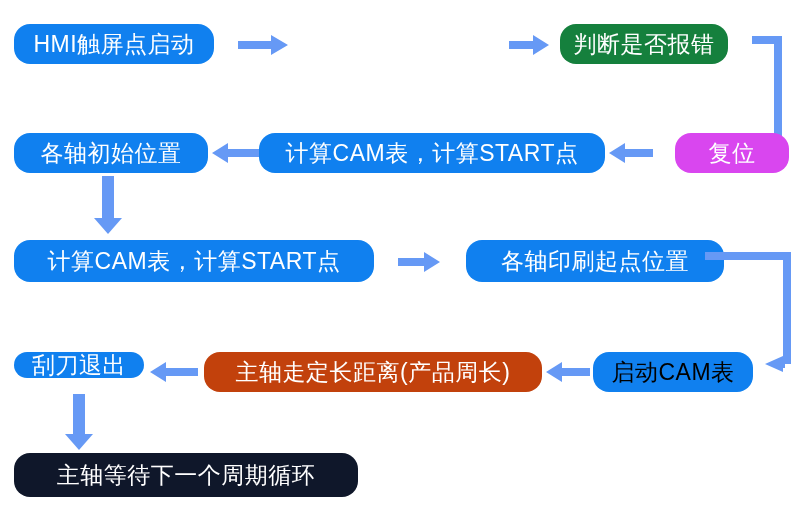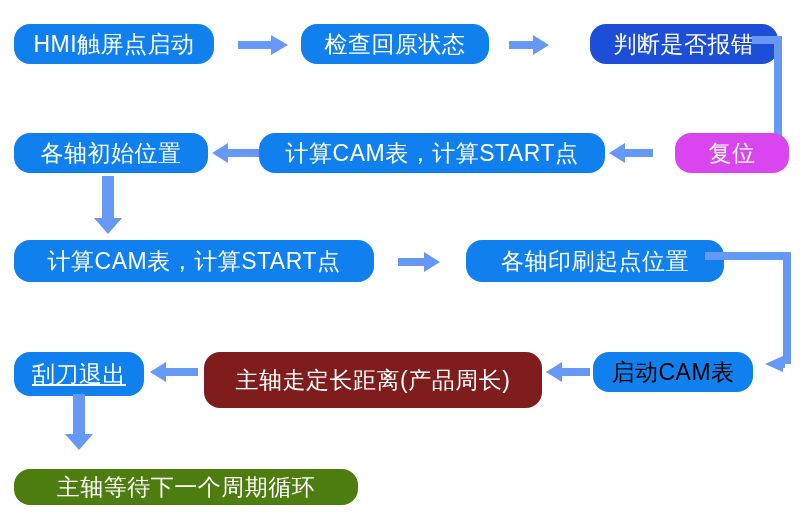--- a/index.html
+++ b/index.html
@@ -52,29 +52,28 @@
 <div id="canvas" style="background: rgb(255, 255, 255);">
 
   <div class="node" style="left: 14px; top: 24px; width: 200px; height: 40px; background: rgb(16, 128, 239); color: rgb(255, 255, 255);">HMI触屏点启动</div>
 
   <div class="arrow" style="left:238px; top:35px;">
     <svg width="52" height="20" viewBox="0 0 52 20" aria-hidden="true">
       <path d="M0,6 L33,6 L33,0 L50,10 L33,20 L33,14 L0,14 Z" fill="#6699f5"></path>
     </svg>
   </div>
 
-  <div class="node" style="left: 301px; top: 24px; width: 188px; height: 40px; background: rgb(16, 128, 239); color: rgb(255, 255, 255);">检查回原状态</div>
 
   <div class="arrow" style="left:509px; top:35px;">
     <svg width="42" height="20" viewBox="0 0 42 20" aria-hidden="true">
       <path d="M0,6 L24,6 L24,0 L40,10 L24,20 L24,14 L0,14 Z" fill="#6699f5"></path>
     </svg>
   </div>
 
-  <div class="node" style="left: 590px; top: 24px; width: 188px; height: 40px; background: #1d4ed8; color: rgb(255, 255, 255);">判断是否报错</div>
+  <div class="node" style="left: 560px; top: 24px; width: 168px; height: 40px; background: #15803d; color: rgb(255, 255, 255);">判断是否报错</div>
 
   <div class="conn" style="left:746px; top:34px;">
     <svg width="56" height="130" viewBox="0 0 56 130" aria-hidden="true">
       <path d="M4,4 L32,4 L32,112 L18,112 L18,105 L0,117 L18,129 L18,122 L40,122 L40,4 L40,-4 L4,-4 Z" fill="none"></path>
       <path d="M6,0 L34,0 L34,116 L26,116 L26,110 L8,121 L26,132 L26,126 L42,126 L42,0 L42,-8 L6,-8 Z" fill="none"></path>
 
       <path d="M6,2 L34,2 L34,114 L22,114 L22,107 L2,119 L22,131 L22,124 L42,124 L42,2 Z" fill="none"></path>
       <g fill="#6699f5">
         <rect x="6" y="2" width="30" height="8"></rect>
         <rect x="28" y="2" width="8" height="114"></rect>
@@ -122,39 +121,39 @@
     <svg width="96" height="132" viewBox="0 0 96 132" aria-hidden="true">
       <g fill="#6699f5">
         <rect x="2" y="2" width="86" height="8"></rect>
         <rect x="80" y="2" width="8" height="112"></rect>
         <polygon points="80,106 80,122 62,114"></polygon>
         <rect x="78" y="110" width="4" height="8"></rect>
       </g>
     </svg>
   </div>
 
-  <div class="node" style="left: 14px; top: 352px; width: 130px; height: 44px; background: rgb(16, 128, 239); color: rgb(255, 255, 255); text-decoration: underline;">刮刀退出</div>
+  <div class="node" style="left: 14px; top: 352px; width: 130px; height: 26px; background: rgb(16, 128, 239); color: rgb(255, 255, 255);">刮刀退出</div>
 
   <div class="arrow" style="left:150px; top:362px;">
     <svg width="48" height="20" viewBox="0 0 48 20" aria-hidden="true">
       <path d="M48,6 L16,6 L16,0 L0,10 L16,20 L16,14 L48,14 Z" fill="#6699f5"></path>
     </svg>
   </div>
 
-  <div class="node" style="left: 204px; top: 352px; width: 338px; height: 56px; background: #7f1d1d; color: rgb(255, 255, 255);">主轴走定长距离(产品周长)</div>
+  <div class="node" style="left: 204px; top: 352px; width: 338px; height: 40px; background: #c2410c; color: rgb(255, 255, 255);">主轴走定长距离(产品周长)</div>
 
   <div class="arrow" style="left:546px; top:362px;">
     <svg width="44" height="20" viewBox="0 0 44 20" aria-hidden="true">
       <path d="M44,6 L16,6 L16,0 L0,10 L16,20 L16,14 L44,14 Z" fill="#6699f5"></path>
     </svg>
   </div>
 
   <div class="node" style="left: 593px; top: 352px; width: 160px; height: 40px; background: rgb(16, 128, 239); color: #000000;">启动CAM表</div>
 
   <div class="arrow" style="left:64px; top:394px;">
     <svg width="30" height="58" viewBox="0 0 30 58" aria-hidden="true">
       <path d="M9,0 L21,0 L21,40 L29,40 L15,56 L1,40 L9,40 Z" fill="#6699f5"></path>
     </svg>
   </div>
 
-  <div class="node" style="left: 14px; top: 469px; width: 344px; height: 36px; background: #4d7c0f; color: rgb(255, 255, 255);">主轴等待下一个周期循环</div>
+  <div class="node" style="left: 14px; top: 453px; width: 344px; height: 44px; background: #0f172a; color: rgb(255, 255, 255);">主轴等待下一个周期循环</div>
 
 </div>
 
 </body></html>

